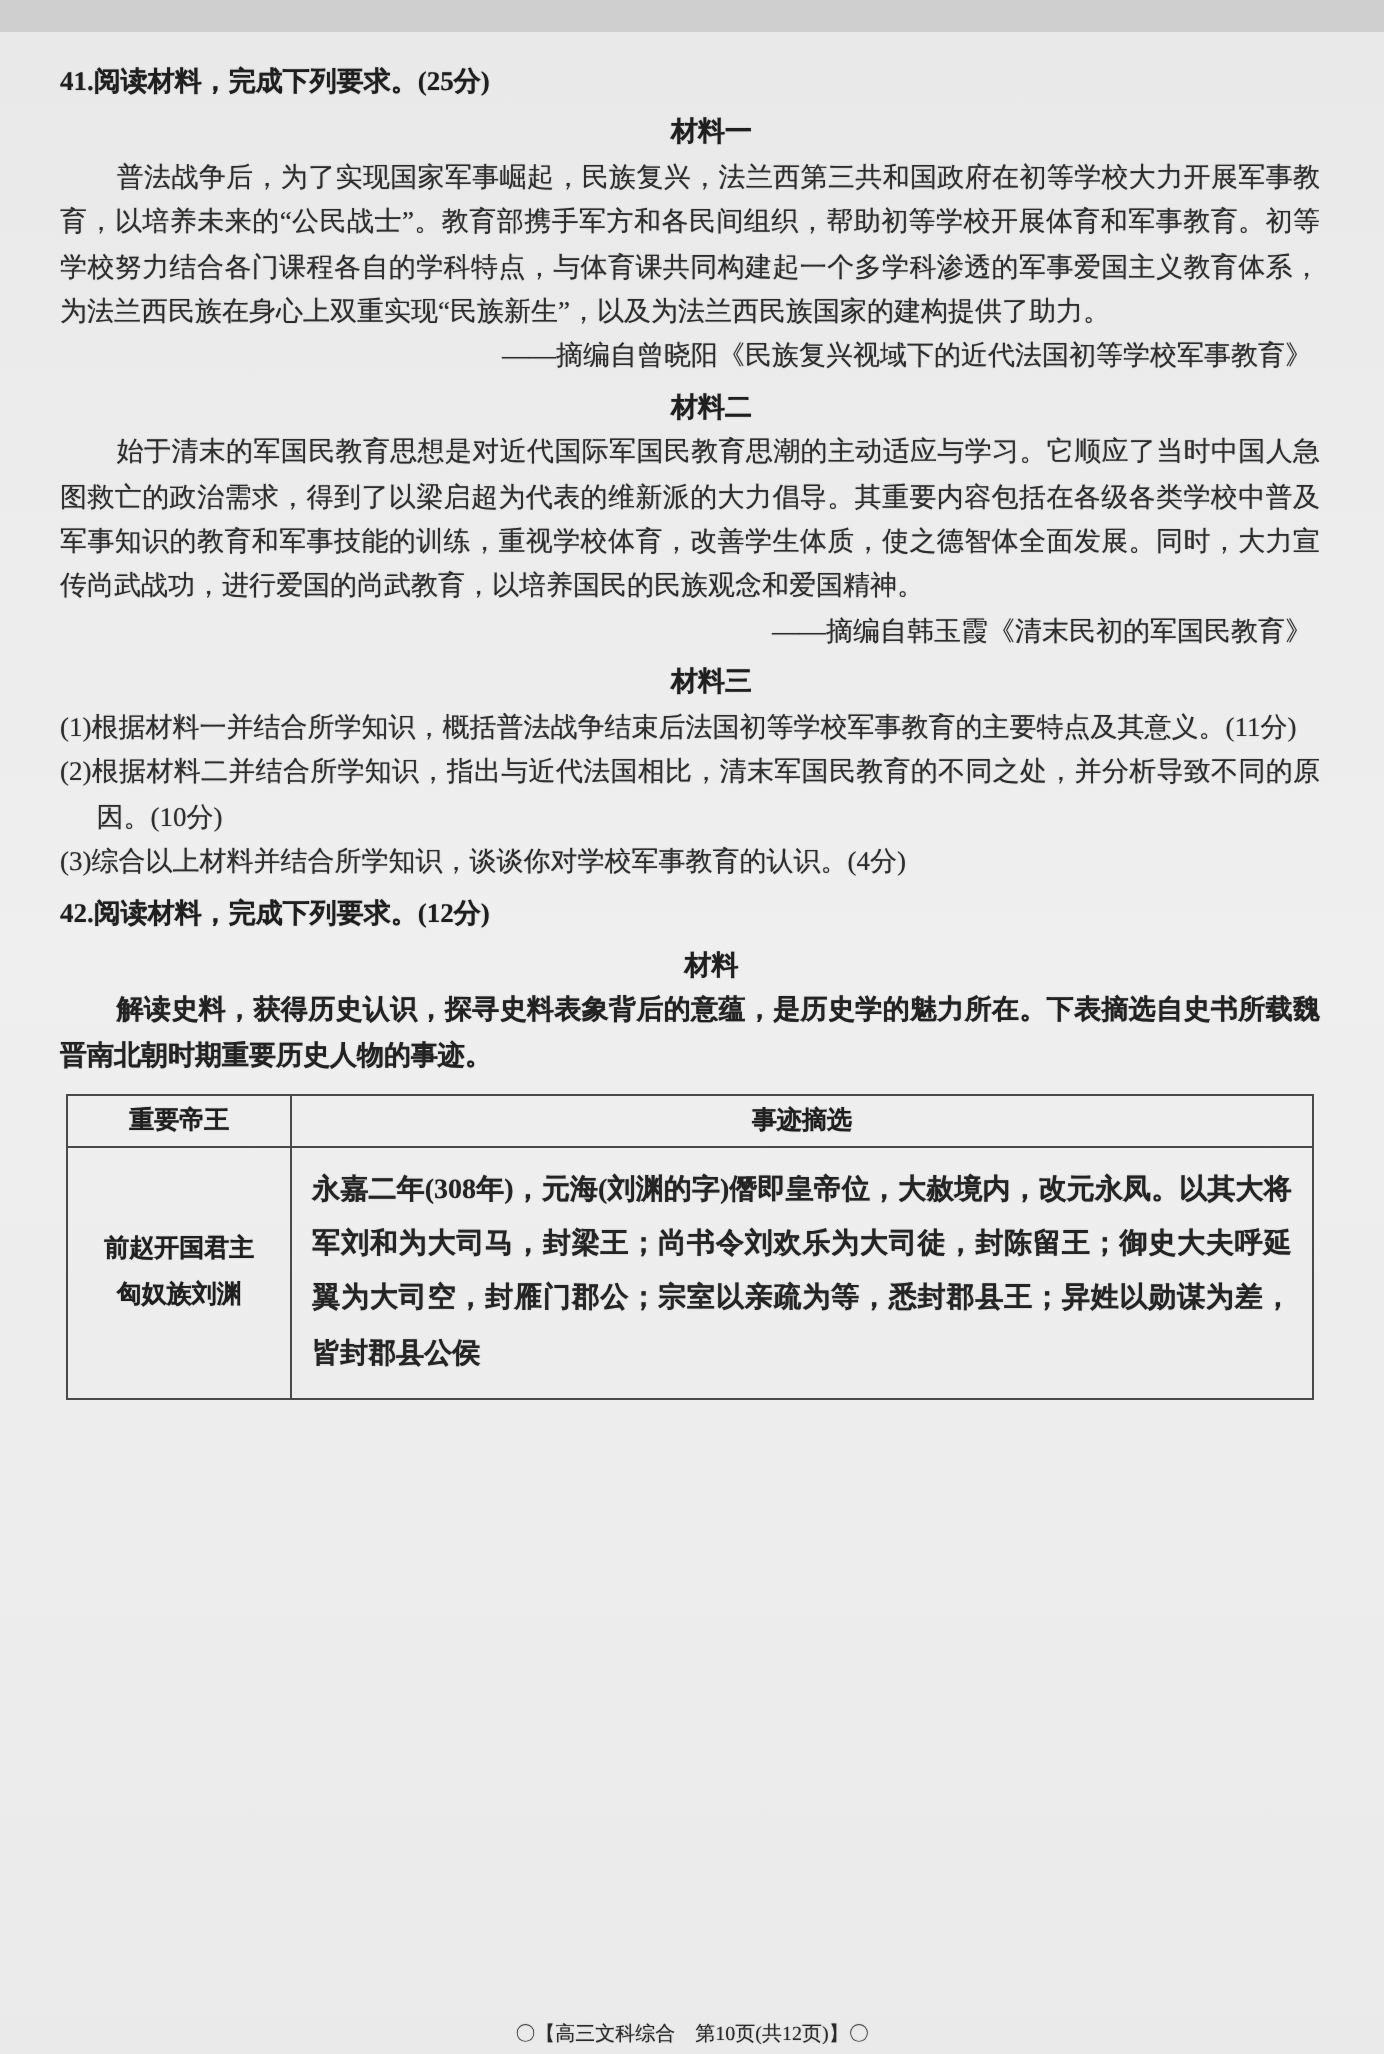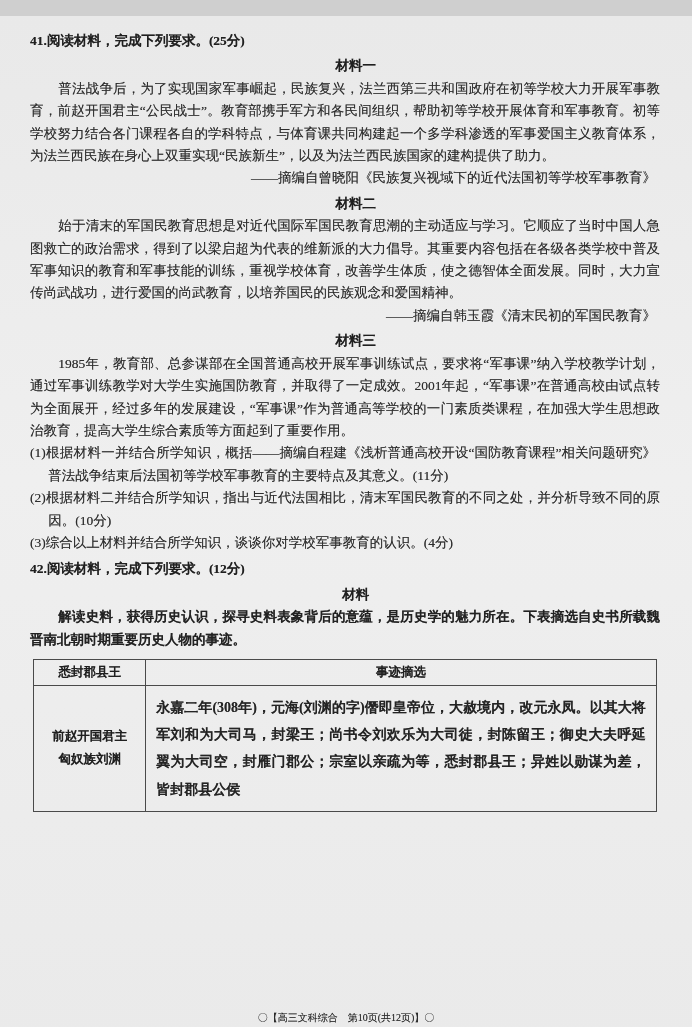--- a/index.html
+++ b/index.html
@@ -68,45 +68,41 @@
   }
 </style>
 </head>
 <body>
 
 <div class="page">
 
   <div class="q-title">41.阅读材料，完成下列要求。(25分)</div>
 
   <div class="mat-label">材料一</div>
-  <p class="para">普法战争后，为了实现国家军事崛起，民族复兴，法兰西第三共和国政府在初等学校大力开展军事教育，前赵开国君主“公民战士”。教育部携手军方和各民间组织，帮助初等学校开展体育和军事教育。初等学校努力结合各门课程各自的学科特点，与体育课共同构建起一个多学科渗透的军事爱国主义教育体系，为法兰西民族在身心上双重实现“民族新生”，以及为法兰西民族国家的建构提供了助力。</p>
+  <p class="para">普法战争后，为了实现国家军事崛起，民族复兴，法兰西第三共和国政府在初等学校大力开展军事教育，以培养未来的“公民战士”。教育部携手军方和各民间组织，帮助初等学校开展体育和军事教育。初等学校努力结合各门课程各自的学科特点，与体育课共同构建起一个多学科渗透的军事爱国主义教育体系，为法兰西民族在身心上双重实现“民族新生”，以及为法兰西民族国家的建构提供了助力。</p>
   <div class="source">——摘编自曾晓阳《民族复兴视域下的近代法国初等学校军事教育》</div>
 
   <div class="mat-label">材料二</div>
   <p class="para">始于清末的军国民教育思想是对近代国际军国民教育思潮的主动适应与学习。它顺应了当时中国人急图救亡的政治需求，得到了以梁启超为代表的维新派的大力倡导。其重要内容包括在各级各类学校中普及军事知识的教育和军事技能的训练，重视学校体育，改善学生体质，使之德智体全面发展。同时，大力宣传尚武战功，进行爱国的尚武教育，以培养国民的民族观念和爱国精神。</p>
   <div class="source">——摘编自韩玉霞《清末民初的军国民教育》</div>
 
   <div class="mat-label">材料三</div>
-  <p class="para">
-    <span>1985年，教育部、总参谋部在全国普通高校开展军事训练试点，要求将“军事课”纳入学校教学计划，通过军事训练教学对大学生实施国防教育，并取得了一定成效。2001年起，“军事课”在普通高校由试点转为全面展开，经过多年的发展建设，“军事课”作为普通高等学校的一门素质类课程，在加强大学生思想政治教育，提高大学生综合素质等方面起到了重要作用。</span>
-    <span class="source-inline">——摘编自程建《浅析普通高校开设“国防教育课程”相关问题研究》</span>
-  </p>
 
   <div class="sub-q">(1)根据材料一并结合所学知识，概括普法战争结束后法国初等学校军事教育的主要特点及其意义。(11分)</div>
   <div class="sub-q">(2)根据材料二并结合所学知识，指出与近代法国相比，清末军国民教育的不同之处，并分析导致不同的原因。(10分)</div>
   <div class="sub-q">(3)综合以上材料并结合所学知识，谈谈你对学校军事教育的认识。(4分)</div>
 
   <div class="q-title q42">42.阅读材料，完成下列要求。(12分)</div>
   <div class="mat-label">材料</div>
   <p class="para intro">解读史料，获得历史认识，探寻史料表象背后的意蕴，是历史学的魅力所在。下表摘选自史书所载魏晋南北朝时期重要历史人物的事迹。</p>
 
   <table class="hist-table">
     <thead>
       <tr>
-        <th class="col-ruler">悉封郡县王</th>
+        <th class="col-ruler">重要帝王</th>
         <th>事迹摘选</th>
       </tr>
     </thead>
     <tbody>
       <tr>
         <td class="ruler">前赵开国君主
 匈奴族刘渊</td>
         <td class="deeds">永嘉二年(308年)，元海(刘渊的字)僭即皇帝位，大赦境内，改元永凤。以其大将军刘和为大司马，封梁王；尚书令刘欢乐为大司徒，封陈留王；御史大夫呼延翼为大司空，封雁门郡公；宗室以亲疏为等，悉封郡县王；异姓以勋谋为差，皆封郡县公侯</td>
       </tr>
     </tbody>

